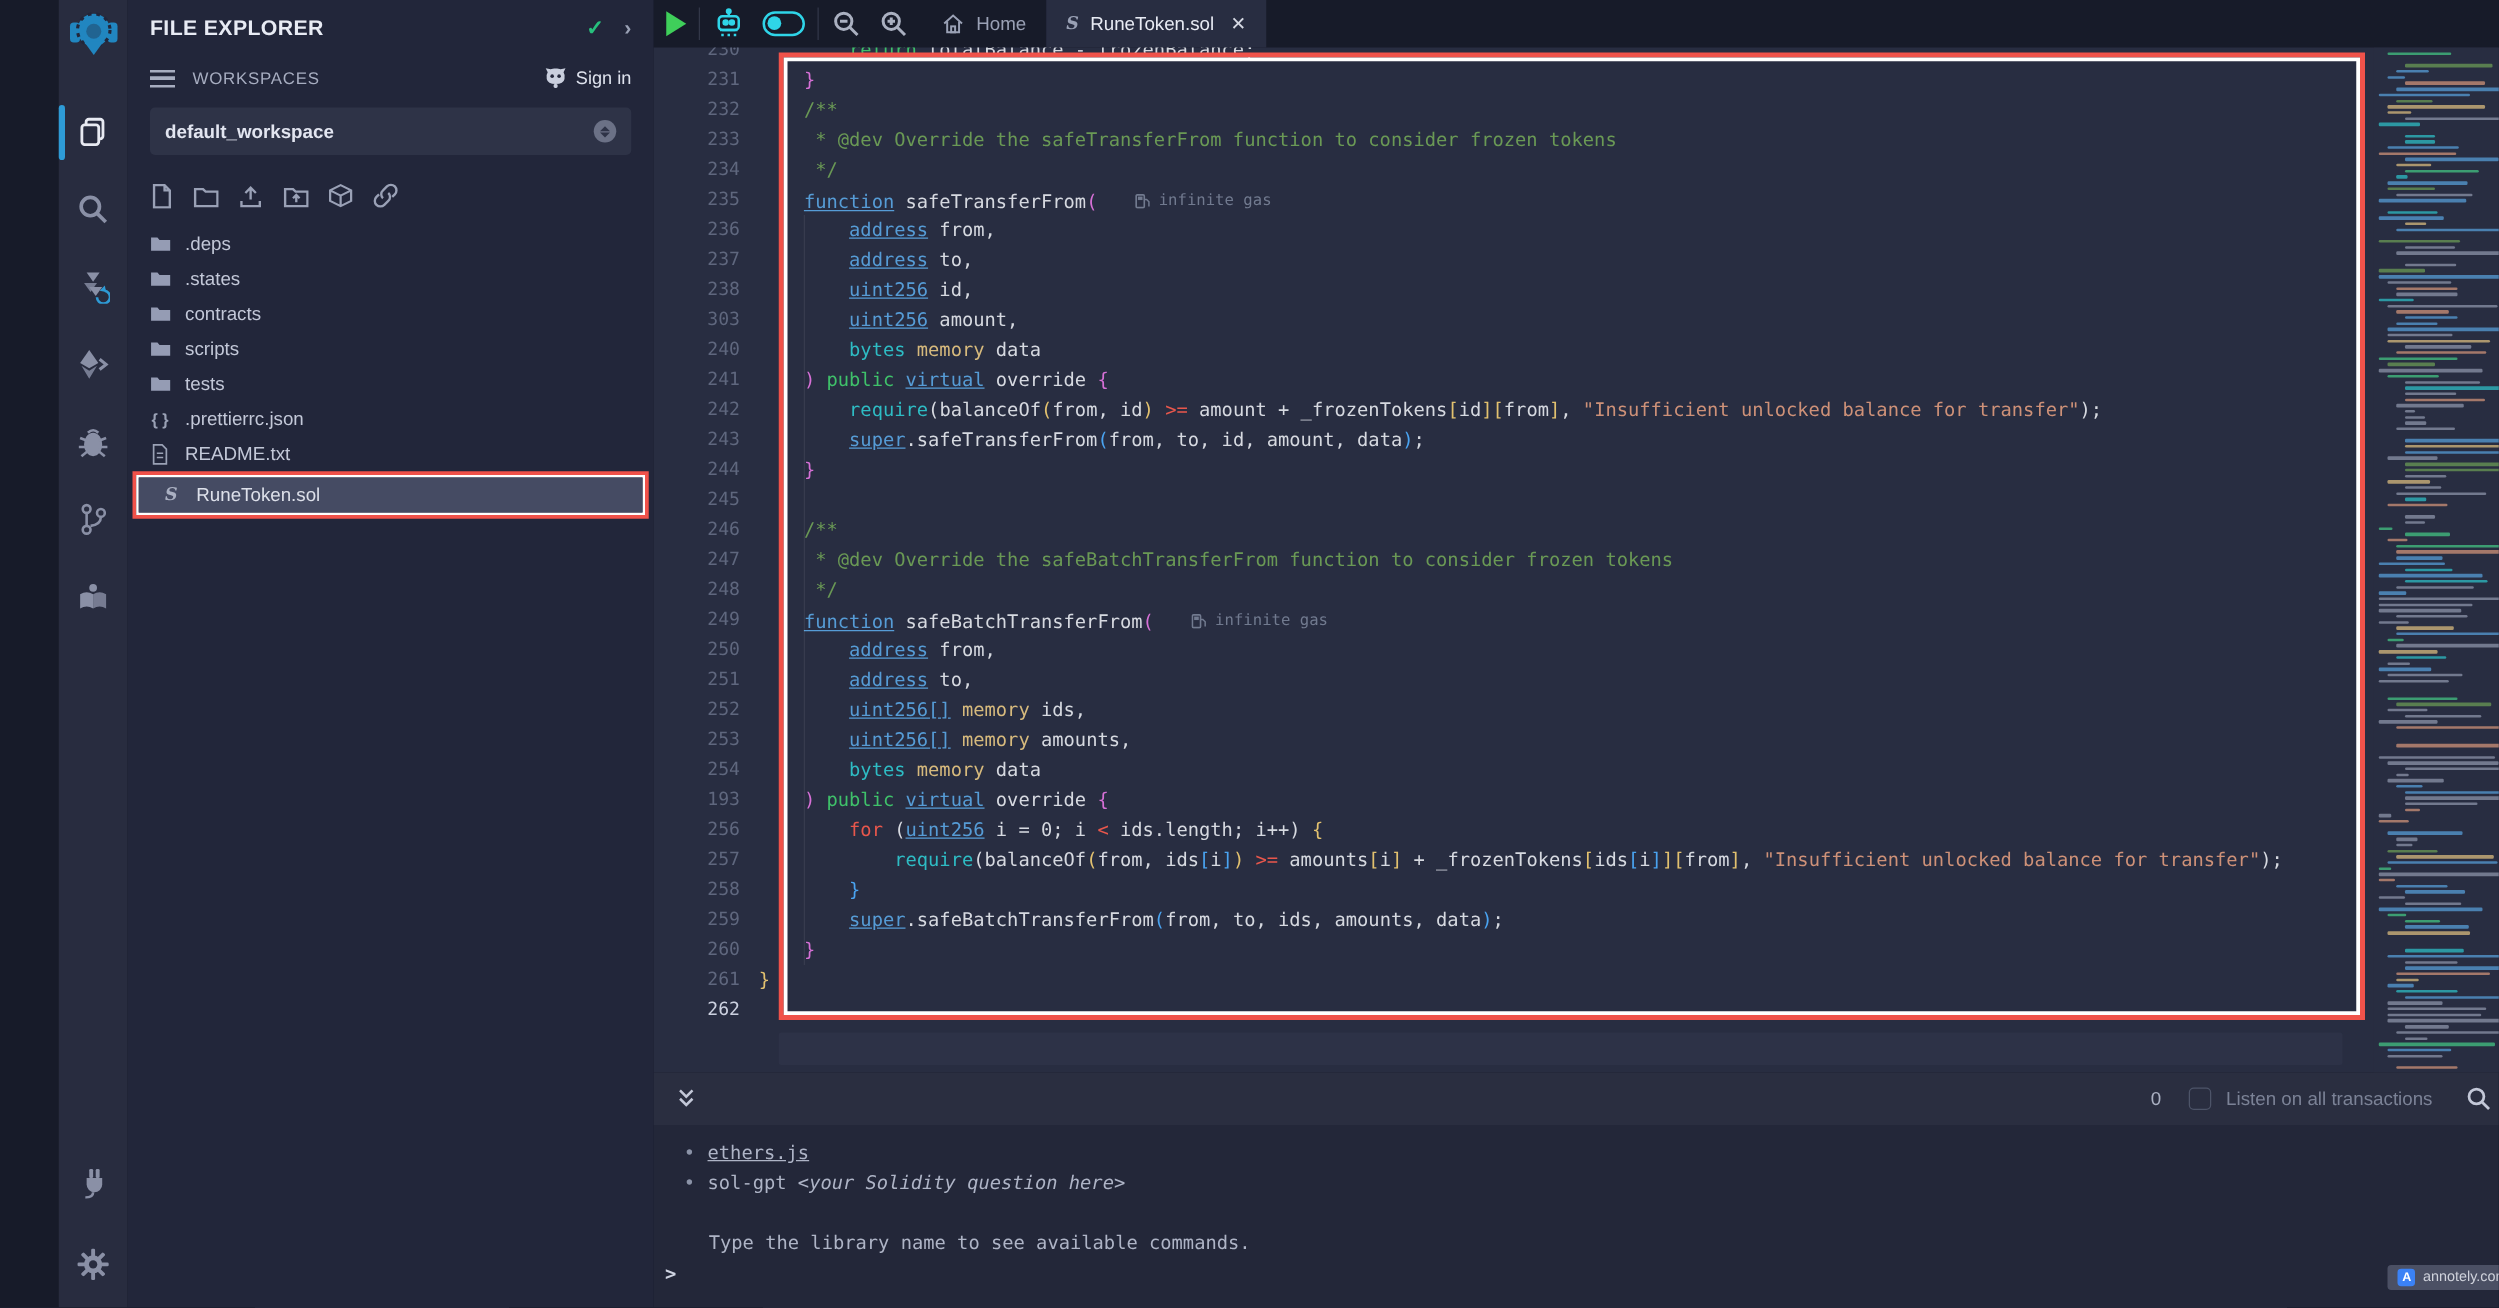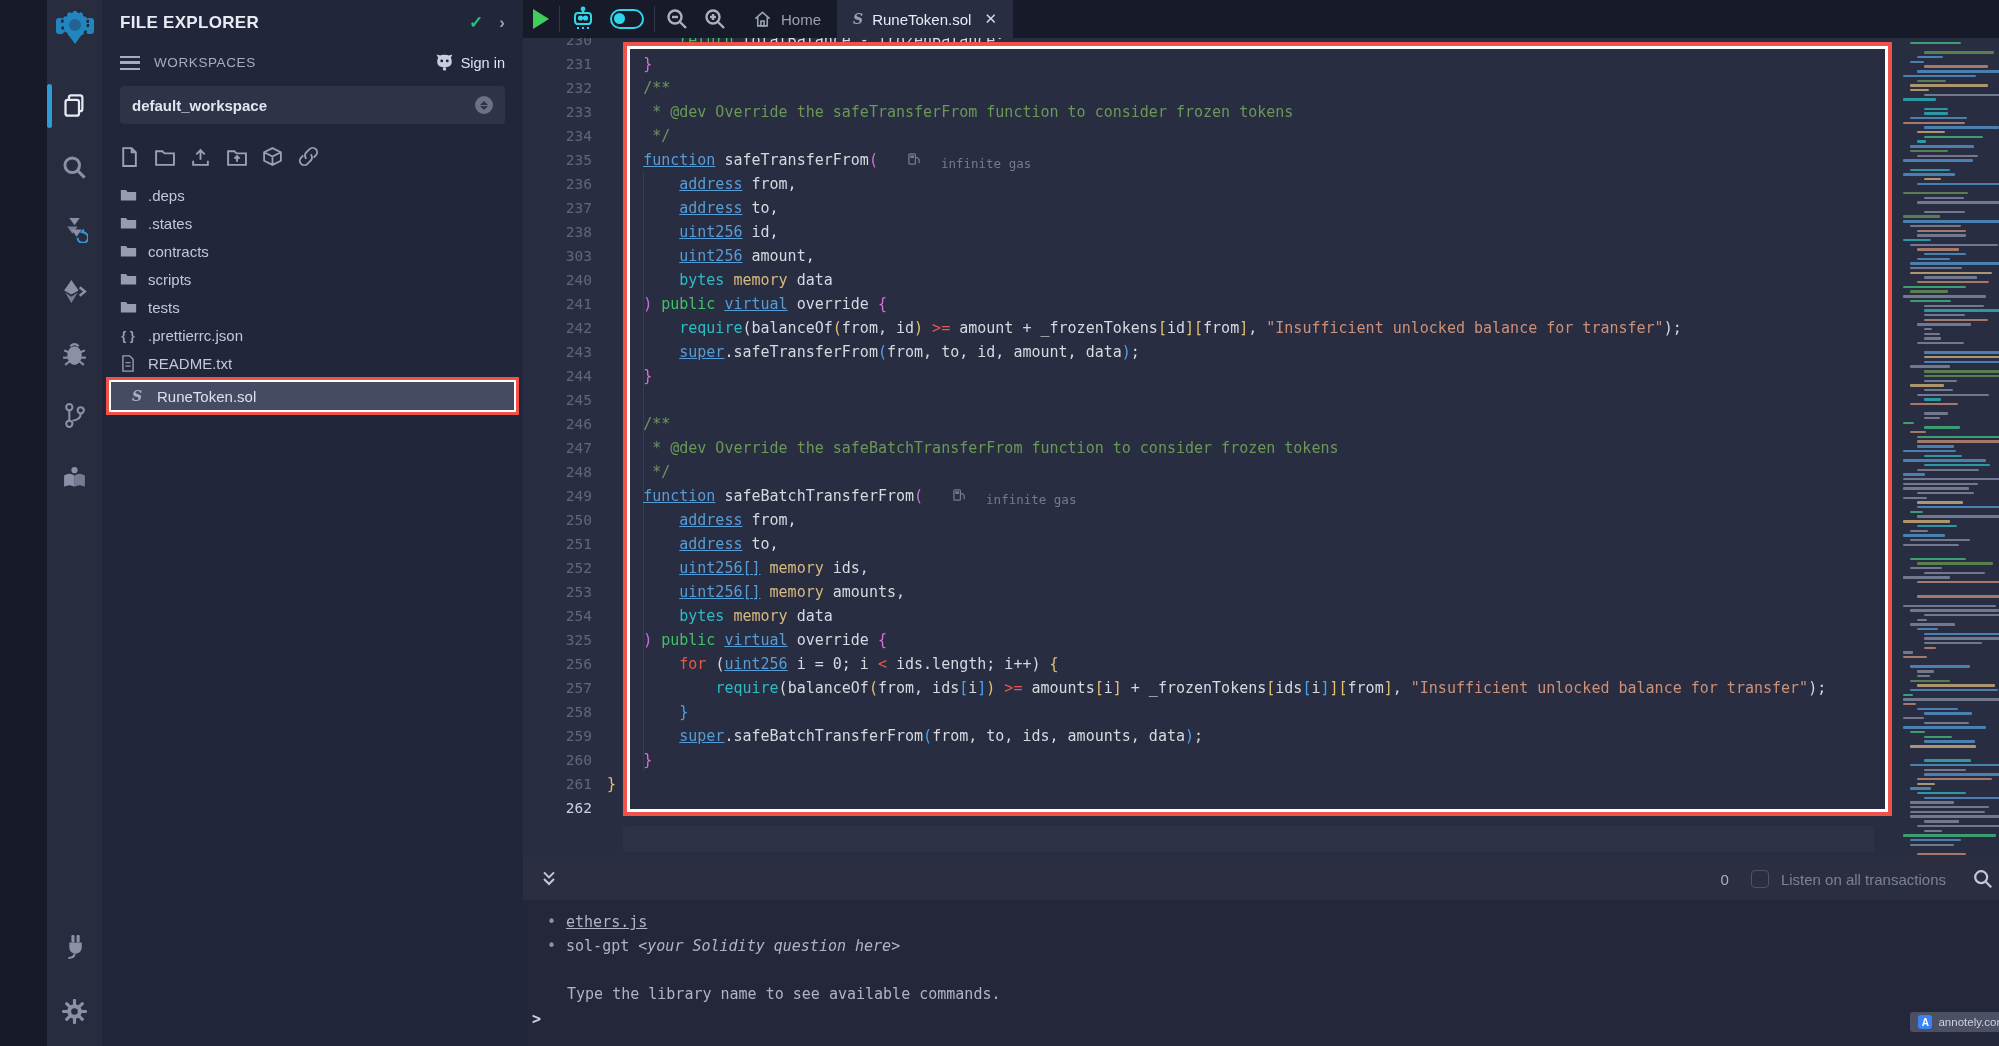--- a/index.html
+++ b/index.html
@@ -72,21 +72,21 @@
     font-family:"DejaVu Sans Mono", monospace; font-size:15px; }
   .gnum { width:69px; text-align:right; color:#5f677e; flex:none; font-size:14.5px; }
   .gnum.current { color:#ccd1e0; }
   .lcontent { padding-left:15px; color:#d6d9e0; }
   .s-pln { color:#d6d9e0; } .s-wht { color:#d6d9e0; }
   .s-grn { color:#3fc16a; } .s-com { color:#6a9955; }
   .s-blu { color:#569cd6;text-decoration:underline; } .s-tea { color:#2ebcc4; }
   .s-gld { color:#d7ba7d; } .s-str { color:#ce9178; }
   .s-red { color:#e8574c; } .s-orc { color:#d670d6; }
   .s-ybr { color:#e2c16f; } .s-bbr { color:#4aa3f0; }
-  .gasbadge { display:inline-flex; gap:20px; margin-left:30px; color:#717a8f;
+  .gasbadge { display:inline-flex; align-items:center; gap:6px; margin-left:30px; color:#717a8f;
     font-size:12.5px; }
   .gasbadge svg { width:13px; height:13px; }
   #indent-guide { position:absolute; left:120px; top:134px; width:1px; height:600px; background:rgba(255,255,255,.07); }
   #code-redbox { position:absolute; left:100px; top:4px; width:1269px; height:774px;
     border:4px solid #f0524a; pointer-events:none; z-index:5; }
   #code-redbox .inner { position:absolute; inset:0; border:3px solid #ffffff; }
   #hscroll { position:absolute; left:100px; right:172px; bottom:6px; height:26px; background:#2d3247; border-radius:2px; }
   
   #minimap { position:absolute; right:11px; top:0; width:136px; height:100%; background:#282d41; padding:4px 4px; overflow:hidden; }
   .mm-row { height:2.4px; margin-bottom:2.3px; border-radius:1px; }
@@ -418,21 +418,21 @@
             <div class="code-line"><span class="gnum">249</span><span class="lcontent"><span class="s-pln">    </span><span class="s-blu">function</span><span class="s-pln"> safeBatchTransferFrom</span><span class="s-orc">(</span><span class="gasbadge"><svg viewBox="0 0 14 14">
                     <rect x="1" y="2" width="7" height="11" rx="1" fill="none" stroke="#717a8f" stroke-width="1.4"></rect>
                     <rect x="2.5" y="3.5" width="4" height="3" fill="#717a8f"></rect>
                     <path d="M8 6 h2 l2 2 v4" fill="none" stroke="#717a8f" stroke-width="1.3"></path>
                   </svg><span>infinite gas</span></span></span></div>
             <div class="code-line"><span class="gnum">250</span><span class="lcontent"><span class="s-pln">        </span><span class="s-blu">address</span><span class="s-pln"> from,</span></span></div>
             <div class="code-line"><span class="gnum">251</span><span class="lcontent"><span class="s-pln">        </span><span class="s-blu">address</span><span class="s-pln"> to,</span></span></div>
             <div class="code-line"><span class="gnum">252</span><span class="lcontent"><span class="s-pln">        </span><span class="s-blu">uint256[]</span><span class="s-pln"> </span><span class="s-gld">memory</span><span class="s-pln"> ids,</span></span></div>
             <div class="code-line"><span class="gnum">253</span><span class="lcontent"><span class="s-pln">        </span><span class="s-blu">uint256[]</span><span class="s-pln"> </span><span class="s-gld">memory</span><span class="s-pln"> amounts,</span></span></div>
             <div class="code-line"><span class="gnum">254</span><span class="lcontent"><span class="s-pln">        </span><span class="s-tea">bytes</span><span class="s-pln"> </span><span class="s-gld">memory</span><span class="s-pln"> data</span></span></div>
-            <div class="code-line"><span class="gnum">325</span><span class="lcontent"><span class="s-pln">    </span><span class="s-orc">)</span><span class="s-pln"> </span><span class="s-grn">public</span><span class="s-pln"> </span><span class="s-blu">virtual</span><span class="s-pln"> override </span><span class="s-orc">{</span></span></div>
+            <div class="code-line"><span class="gnum">193</span><span class="lcontent"><span class="s-pln">    </span><span class="s-orc">)</span><span class="s-pln"> </span><span class="s-grn">public</span><span class="s-pln"> </span><span class="s-blu">virtual</span><span class="s-pln"> override </span><span class="s-orc">{</span></span></div>
             <div class="code-line"><span class="gnum">256</span><span class="lcontent"><span class="s-pln">        </span><span class="s-red">for</span><span class="s-pln"> </span><span class="s-wht">(</span><span class="s-blu">uint256</span><span class="s-pln"> i = 0; i </span><span class="s-red">&lt;</span><span class="s-pln"> ids.length; i++</span><span class="s-wht">)</span><span class="s-pln"> </span><span class="s-ybr">{</span></span></div>
             <div class="code-line"><span class="gnum">257</span><span class="lcontent"><span class="s-pln">            </span><span class="s-tea">require</span><span class="s-wht">(</span><span class="s-pln">balanceOf</span><span class="s-ybr">(</span><span class="s-pln">from, ids</span><span class="s-bbr">[</span><span class="s-pln">i</span><span class="s-bbr">]</span><span class="s-ybr">)</span><span class="s-red"> &gt;=</span><span class="s-pln"> amounts</span><span class="s-ybr">[</span><span class="s-pln">i</span><span class="s-ybr">]</span><span class="s-pln"> + _frozenTokens</span><span class="s-ybr">[</span><span class="s-pln">ids</span><span class="s-bbr">[</span><span class="s-pln">i</span><span class="s-bbr">]</span><span class="s-ybr">]</span><span class="s-ybr">[</span><span class="s-pln">from</span><span class="s-ybr">]</span><span class="s-pln">, </span><span class="s-str">"Insufficient unlocked balance for transfer"</span><span class="s-pln">);</span></span></div>
             <div class="code-line"><span class="gnum">258</span><span class="lcontent"><span class="s-pln">        </span><span class="s-bbr">}</span></span></div>
             <div class="code-line"><span class="gnum">259</span><span class="lcontent"><span class="s-pln">        </span><span class="s-blu">super</span><span class="s-pln">.safeBatchTransferFrom</span><span class="s-bbr">(</span><span class="s-pln">from, to, ids, amounts, data</span><span class="s-bbr">)</span><span class="s-pln">;</span></span></div>
             <div class="code-line"><span class="gnum">260</span><span class="lcontent"><span class="s-pln">    </span><span class="s-orc">}</span></span></div>
             <div class="code-line"><span class="gnum">261</span><span class="lcontent"><span class="s-ybr">}</span></span></div>
             <div class="code-line"><span class="gnum current">262</span><span class="lcontent"></span></div>
           </div>
         <div id="indent-guide"></div>
       </div>

